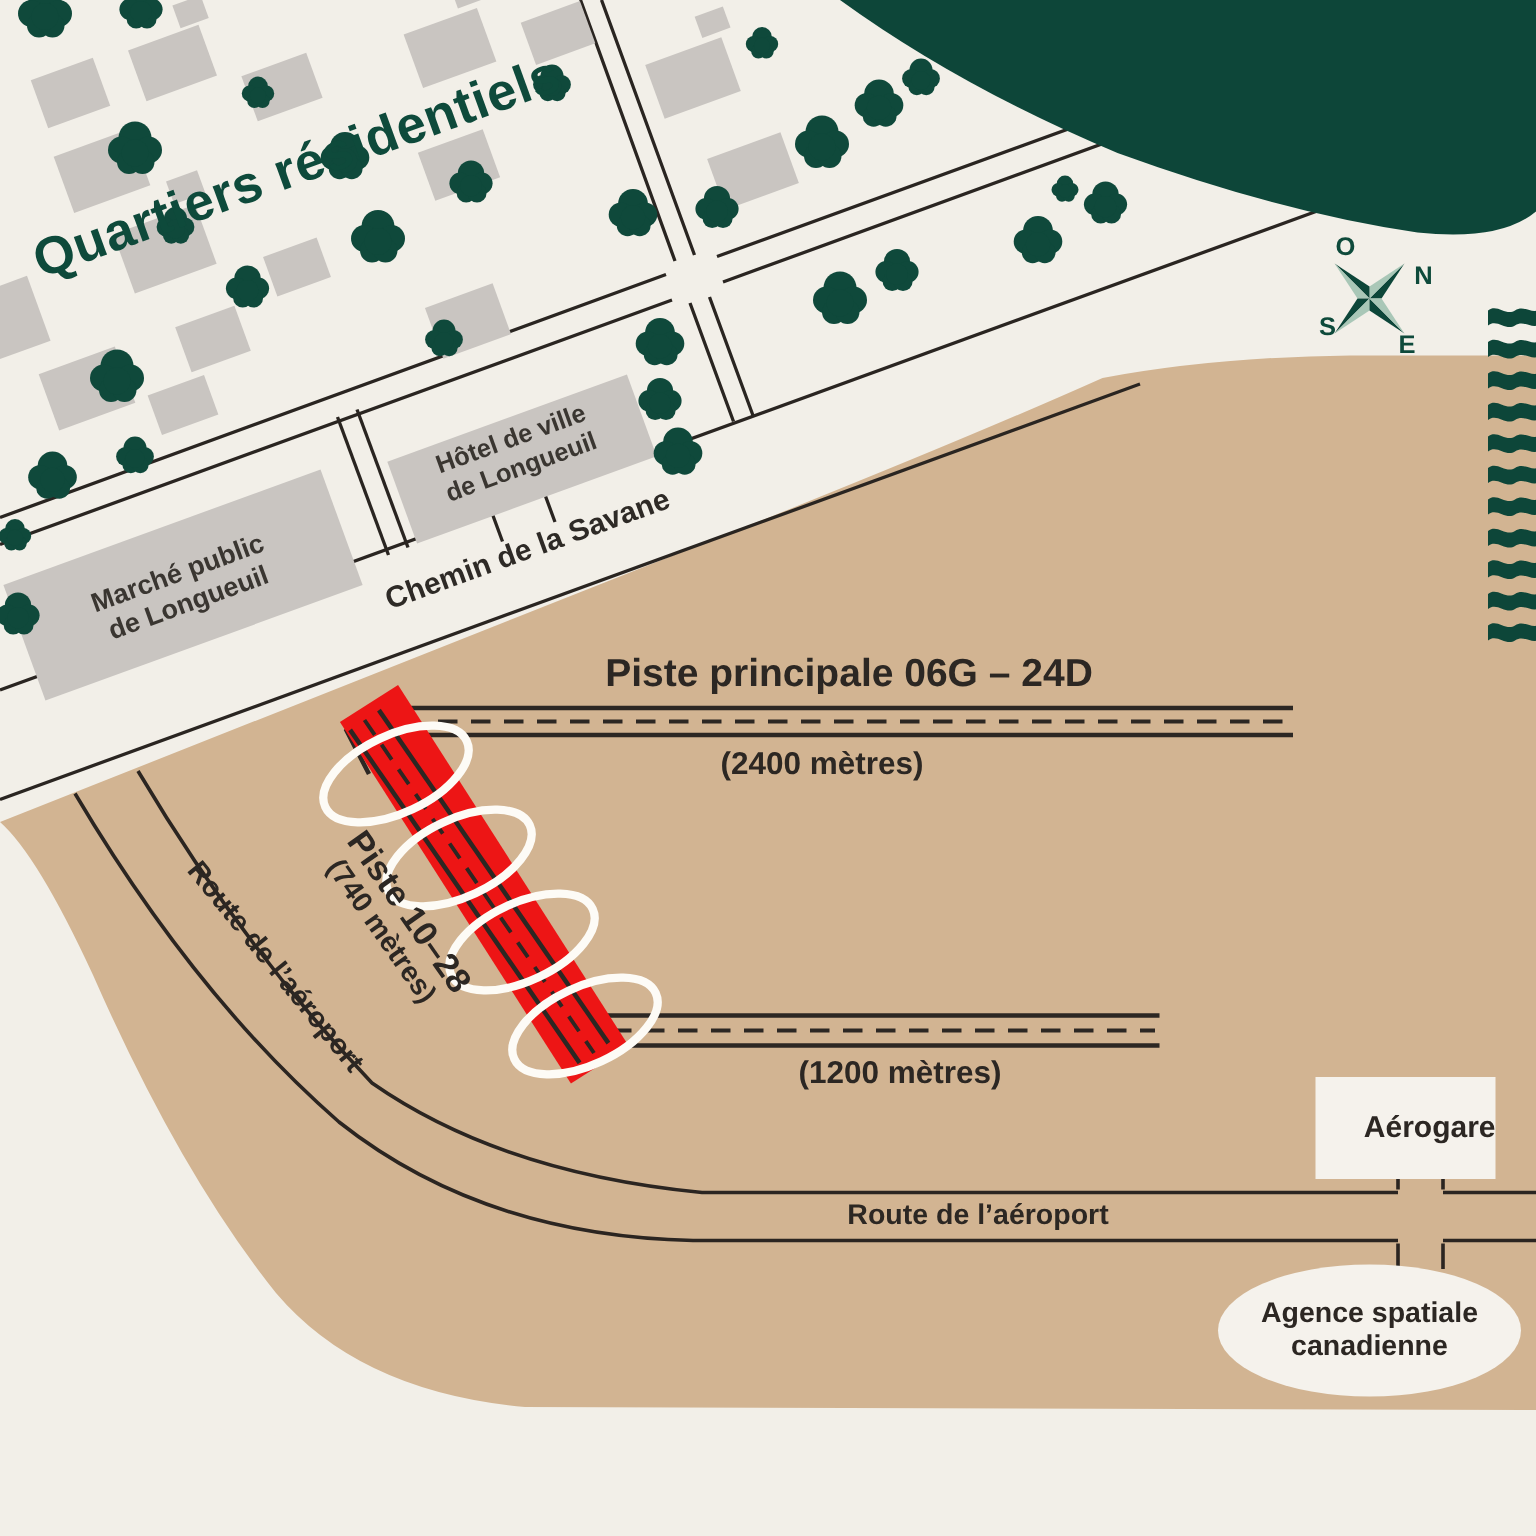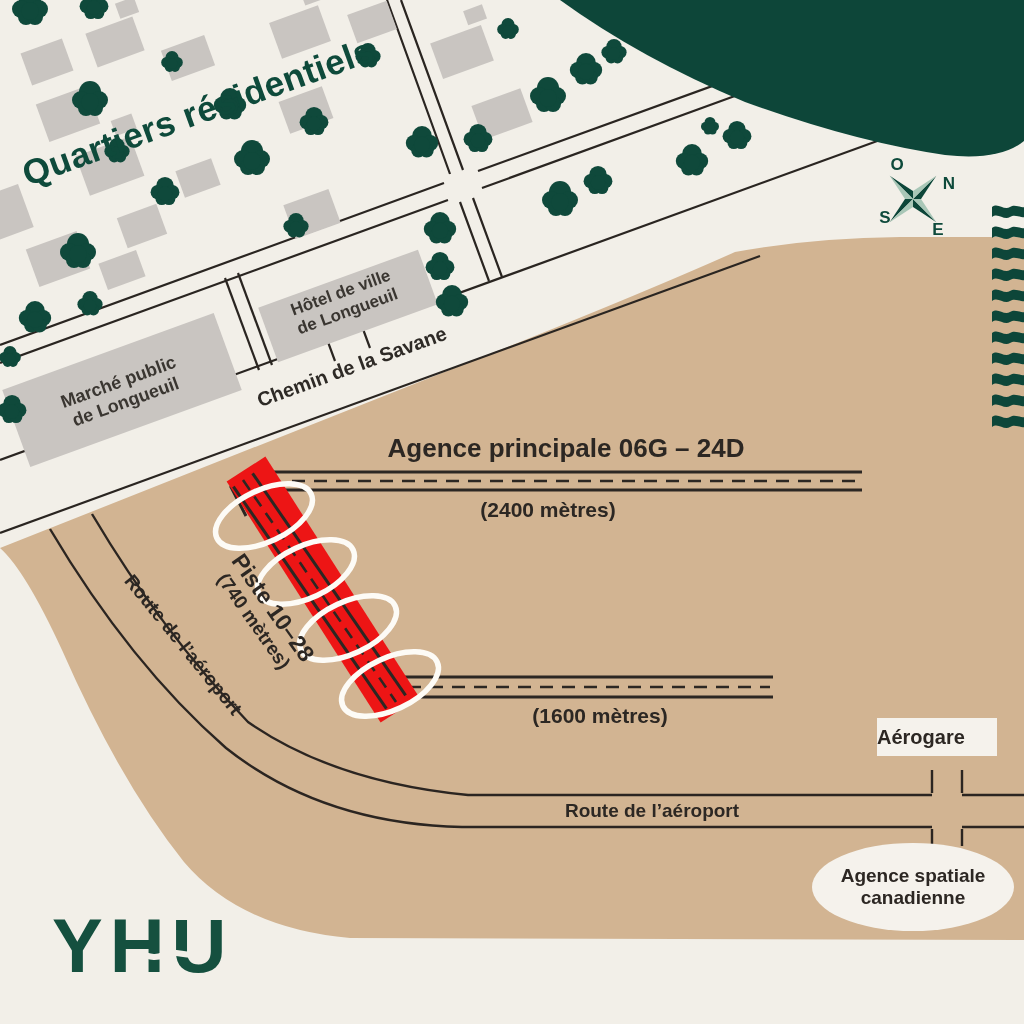--- a/index.html
+++ b/index.html
@@ -18,22 +18,22 @@
   .bldg-lbl{font-size:18px;font-weight:700;color:#3a3631;}
   .bldg-lbl-sm{font-size:17px;font-weight:700;color:#3a3631;}
   .street-lbl{font-size:20px;font-weight:700;color:#2e2a26;}
   .rwy-main{font-size:26px;font-weight:700;}
   .rwy-len{font-size:21px;font-weight:700;}
   .rwy-closed-1{font-size:23px;font-weight:700;}
   .rwy-closed-2{font-size:19px;font-weight:700;}
   .road-lbl{font-size:19px;font-weight:700;}
   .compass-letter{font-size:17px;font-weight:800;color:#0e4a3b;}
   .poi-box{
-    position:absolute;left:877px;top:718px;width:120px;height:38px;
-    background:#f5f2ec;display:flex;align-items:center;justify-content:flex-start;
+    position:absolute;left:877px;top:718px;width:120px;height:68px;
+    background:#f5f2ec;display:flex;align-items:center;justify-content:flex-end;
     font-size:20px;font-weight:700;color:#2c2723;
   }
   .poi-ellipse{
     position:absolute;left:812px;top:843px;width:202px;height:88px;
     background:#f5f2ec;border-radius:50%;
     display:flex;flex-direction:column;align-items:center;justify-content:center;
     font-size:19px;font-weight:700;color:#2c2723;line-height:1.15;
   }
   .logo{
     position:absolute;left:52px;top:902px;
@@ -214,24 +214,24 @@
     <div>de Longueuil</div>
   </div>
 
   <div class="lbl rot-20 bldg-lbl-sm" style="left:344px;top:302px;">
     <div>Hôtel de ville</div>
     <div>de Longueuil</div>
   </div>
 
   <div class="lbl rot-20 street-lbl" style="left:352px;top:367px;">Chemin de la Savane</div>
 
-  <div class="lbl rwy-main" style="left:566px;top:449px;">Agence principale 06G – 24D</div>
+  <div class="lbl rwy-main" style="left:566px;top:449px;">Piste principale 06G – 24D</div>
   <div class="lbl rwy-len" style="left:548px;top:510px;">(2400 mètres)</div>
 
-  <div class="lbl rwy-len" style="left:600px;top:716px;">(1600 mètres)</div>
+  <div class="lbl rwy-len" style="left:600px;top:716px;">(1200 mètres)</div>
 
   <div class="lbl rot55" style="left:264px;top:614px;">
     <div class="rwy-closed-1">Piste 10–28</div>
     <div class="rwy-closed-2">(740 mètres)</div>
   </div>
 
   <div class="lbl rot51 road-lbl" style="left:183px;top:645px;">Route de l’aéroport</div>
 
   <div class="lbl road-lbl" style="left:652px;top:811px;">Route de l’aéroport</div>
 
@@ -242,18 +242,17 @@
   <div class="poi-ellipse">
     <div>Agence spatiale</div>
     <div>canadienne</div>
   </div>
 
   <div class="lbl compass-letter" style="left:897px;top:165px;">O</div>
   <div class="lbl compass-letter" style="left:949px;top:184px;">N</div>
   <div class="lbl compass-letter" style="left:885px;top:218px;">S</div>
   <div class="lbl compass-letter" style="left:938px;top:230px;">E</div>
 
-  <div class="logo">YHU</div>
   <svg class="logo-wave" width="78" height="22" viewBox="0 0 78 22">
     <path d="M2,13 C14,4 22,18 36,11 C50,4 60,16 76,8" fill="none" stroke="#f2efe8" stroke-width="6" stroke-linecap="round"></path>
   </svg>
 
 </div>
 
 </body></html>

